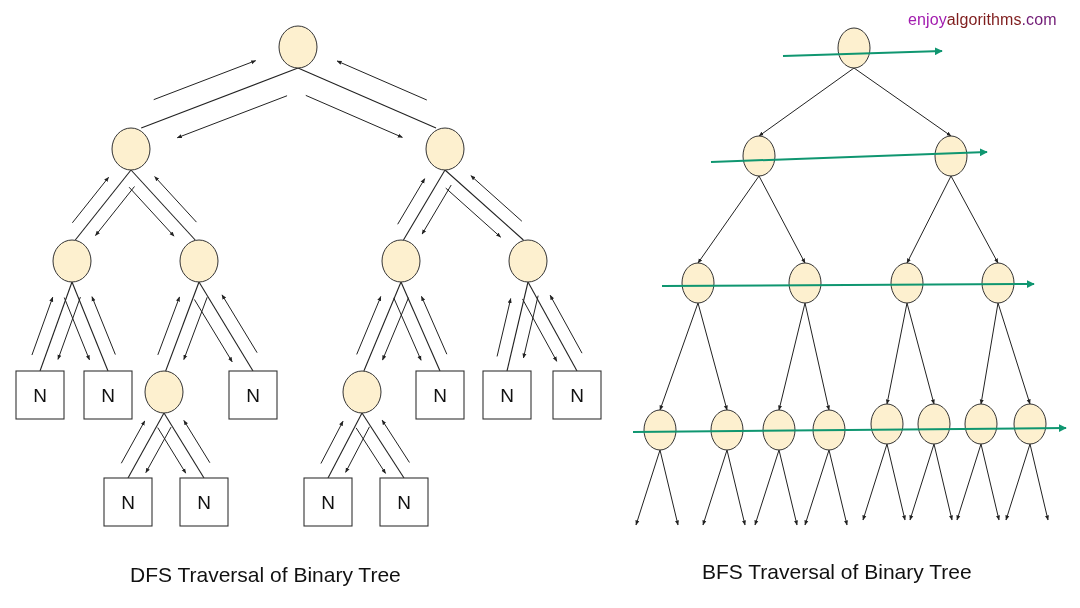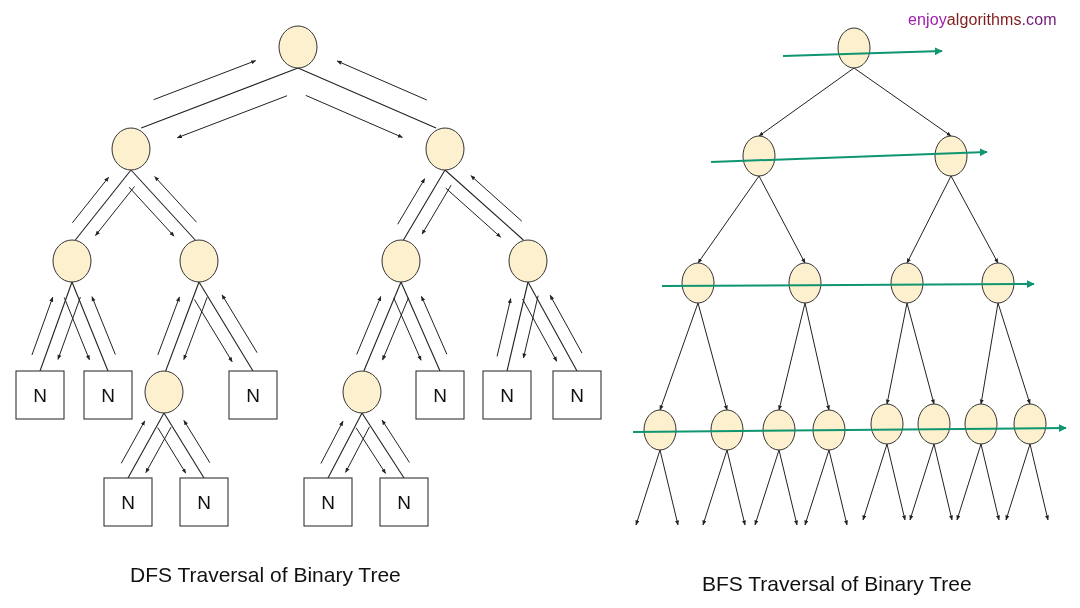--- a/index.html
+++ b/index.html
@@ -4,21 +4,21 @@
 <style>
   html, body { margin: 0; padding: 0; background: #ffffff; }
   body { width: 1080px; height: 608px; position: relative; overflow: hidden; font-family: "Liberation Sans", sans-serif; }
   #canvas { position: absolute; left: 0; top: 0; }
   .brand { position: absolute; left: 908px; top: 11px; font-size: 16px; font-family: "Liberation Sans", sans-serif; letter-spacing: 0.1px; }
   .brand .b1 { color: #a21caf; }
   .brand .b2 { color: #7f1d1d; text-align: center; }
   .brand .b3 { color: #701a75; }
   .caption { position: absolute; font-size: 21px; color: #111; font-family: "Liberation Sans", sans-serif; }
   #dfs-caption { left: 130px; top: 563px; }
-  #bfs-caption { left: 702px; top: 572px; }
+  #bfs-caption { left: 702px; top: 560px; }
 </style>
 </head>
 <body>
 
 <svg id="canvas" width="1080" height="608">
   <defs>
     <marker id="ah" viewBox="0 0 10 10" refX="9" refY="5" markerWidth="5" markerHeight="5" orient="auto-start-reverse">
       <path d="M0,1 L10,5 L0,9 z" fill="#222"></path>
     </marker>
     <marker id="ahg" viewBox="0 0 10 10" refX="9" refY="5" markerWidth="4" markerHeight="4" orient="auto">

